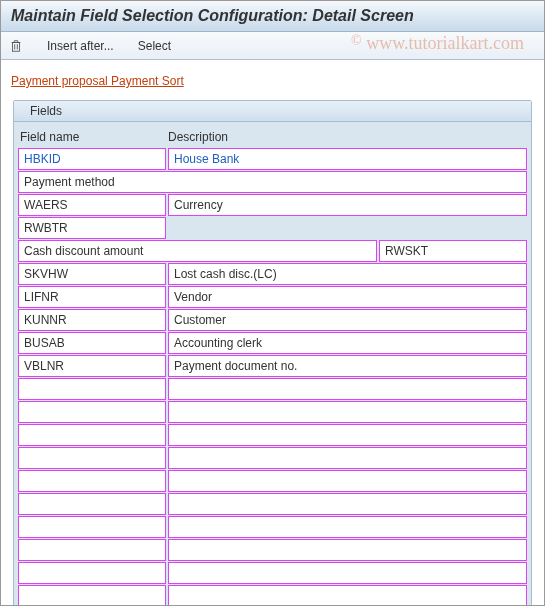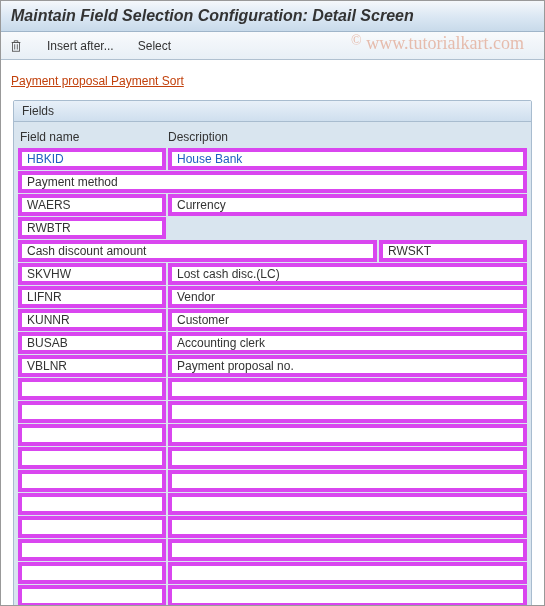--- a/index.html
+++ b/index.html
@@ -55,21 +55,21 @@
       font-size: 12px;
     }
     .groupbox {
       margin: 12px 2px 0 2px;
       border: 1px solid #a8bccf;
       border-radius: 2px;
     }
     .groupbox-header {
       background: linear-gradient(to bottom, #e8f0f8 0%, #cfdfee 100%);
       border-bottom: 1px solid #a8bccf;
-      padding: 3px 8px;
+      padding: 3px 16px;
       font-size: 12px;
       color: #333;
       border-radius: 2px 2px 0 0;
     }
     .table-wrap {
       background: #d9e5ef;
       padding: 6px 4px 6px 4px;
     }
     .col-headers {
       display: flex;
@@ -79,21 +79,21 @@
     }
     .col-fieldname { width: 148px; }
     .col-desc { flex: 1; }
     .row {
       display: flex;
       margin-bottom: 1px;
       gap: 2px;
     }
     .cell {
       background: #fff;
-      border: 4px solid #d946ef;
+      border: 1px solid #d946ef;
       height: 22px;
       padding: 2px 5px;
       font-size: 12px;
       color: #333;
       display: flex;
       align-items: center;
       overflow: hidden;
     }
     .cell-name { width: 148px; }
     .cell-desc { flex: 1; }
@@ -176,21 +176,21 @@
           <div class="row">
             <div class="cell cell-name">KUNNR</div>
             <div class="cell cell-desc">Customer</div>
           </div>
           <div class="row">
             <div class="cell cell-name">BUSAB</div>
             <div class="cell cell-desc">Accounting clerk</div>
           </div>
           <div class="row">
             <div class="cell cell-name">VBLNR</div>
-            <div class="cell cell-desc">Payment proposal no.</div>
+            <div class="cell cell-desc">Payment document no.</div>
           </div>
           <div class="row">
             <div class="cell cell-name"></div>
             <div class="cell cell-desc"></div>
           </div>
           <div class="row">
             <div class="cell cell-name"></div>
             <div class="cell cell-desc"></div>
           </div>
           <div class="row">

